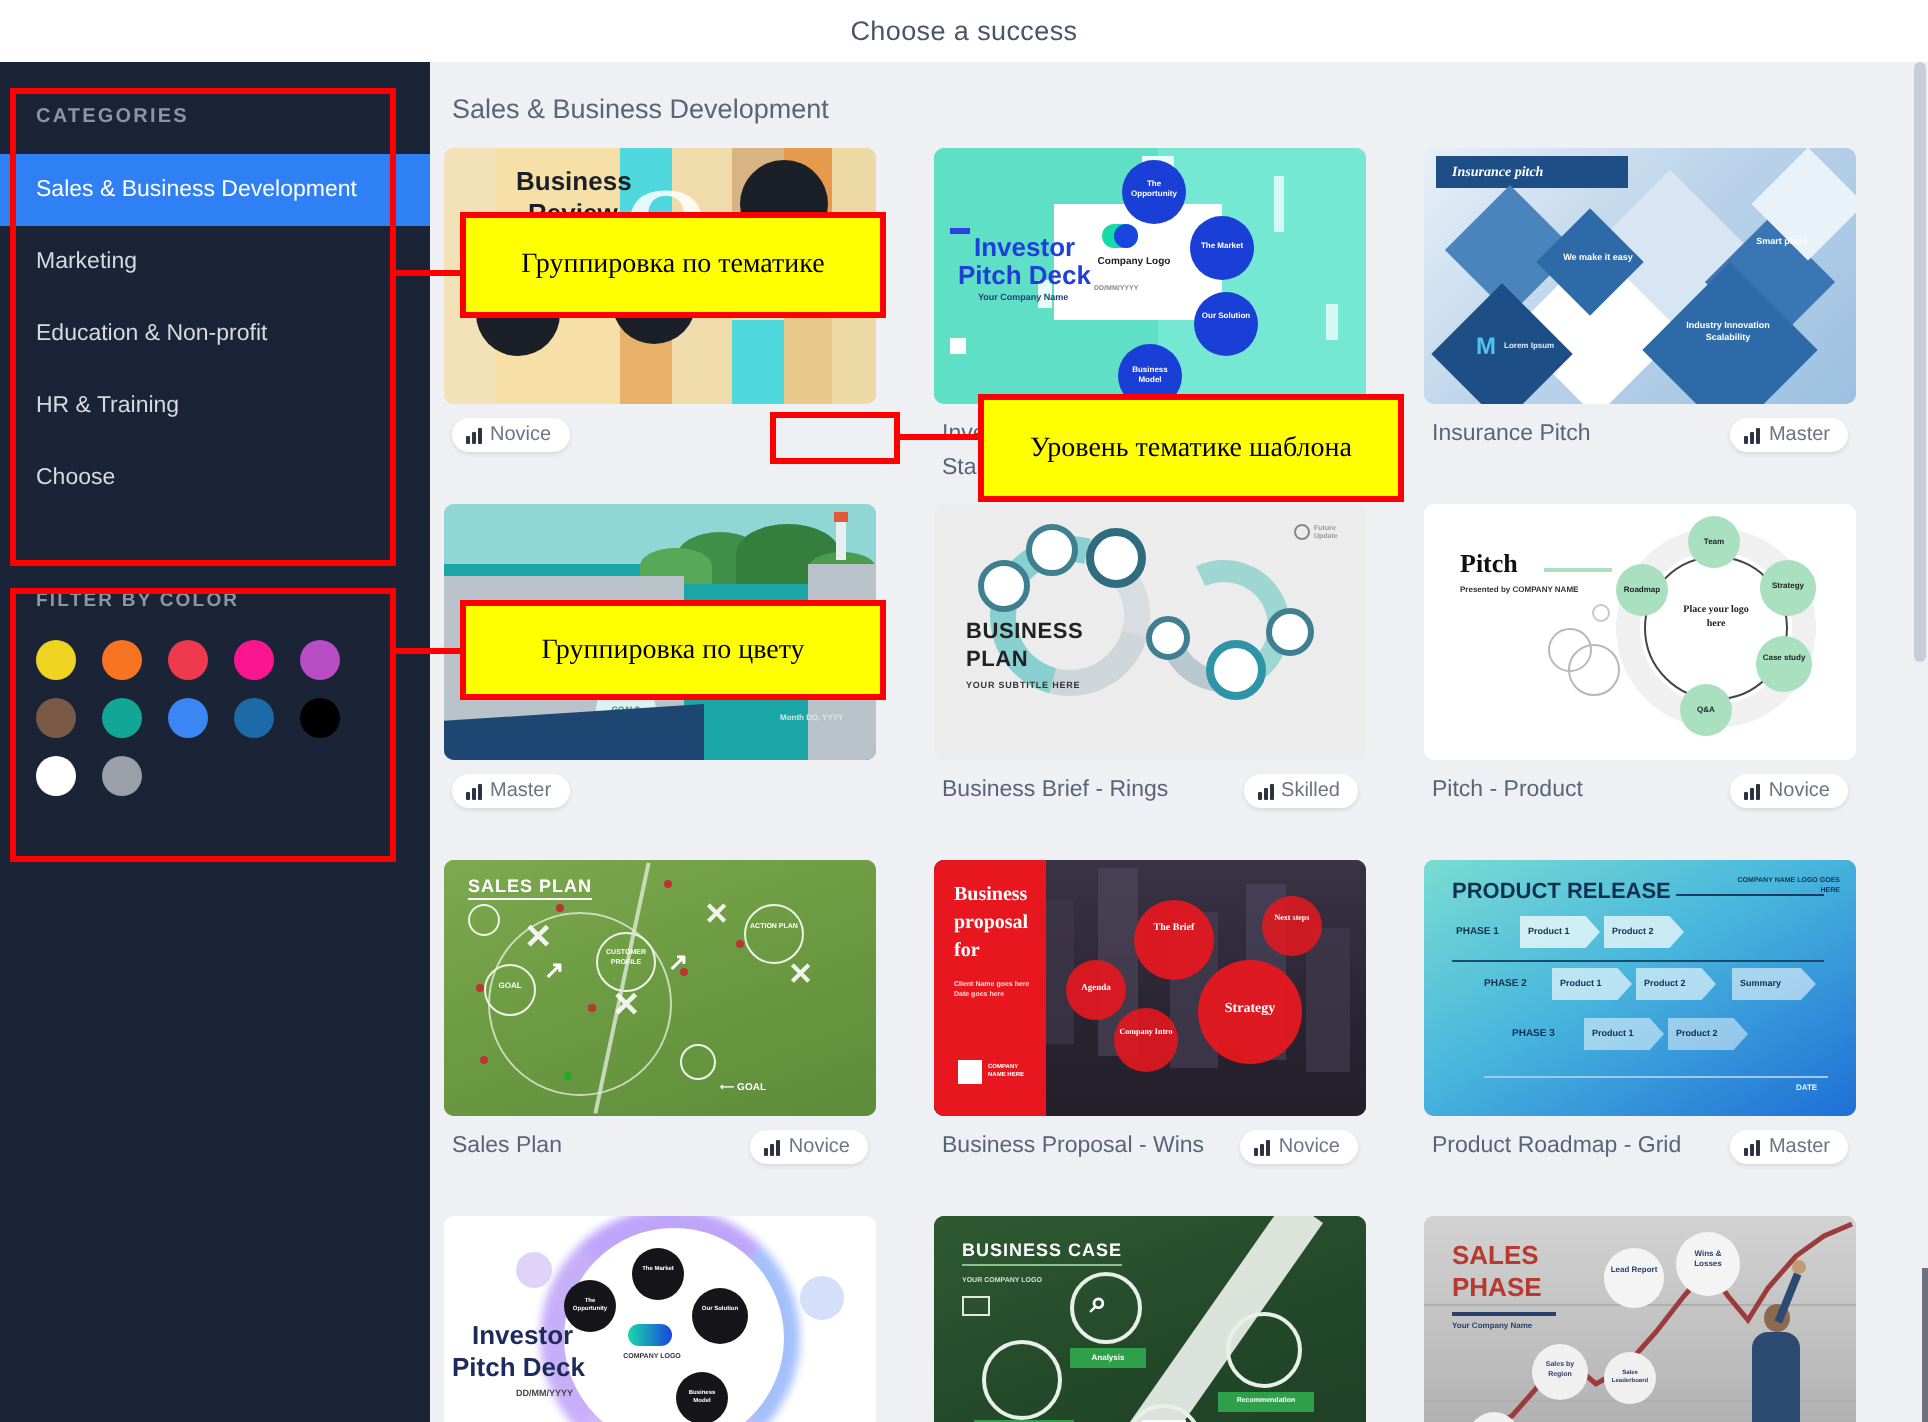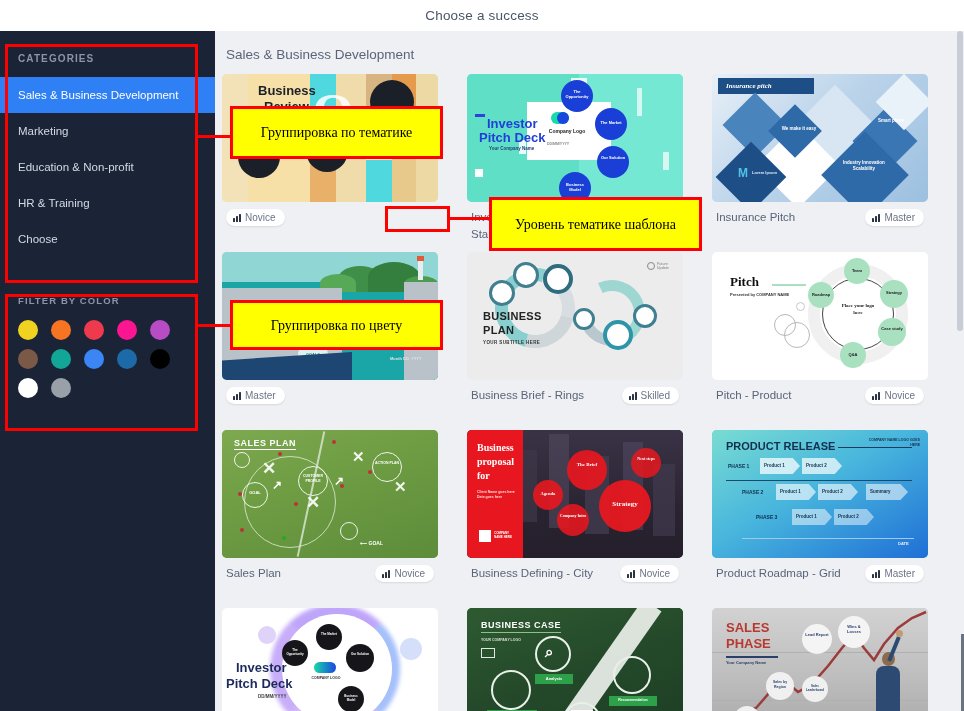--- a/index.html
+++ b/index.html
@@ -467,21 +467,21 @@
               <div class="ctext" style="left:102px;top:31px;width:36px;text-align:center;color:#fff;font-size:5px;line-height:7px;font-family:'Liberation Serif',serif">The Brief</div>
               <div class="circ" style="left:164px;top:18px;width:30px;height:30px;background:#e8171f;opacity:.85"></div>
               <div class="ctext" style="left:166px;top:26px;width:26px;text-align:center;color:#fff;font-size:4px;line-height:5px;font-family:'Liberation Serif',serif">Next steps</div>
               <div class="circ" style="left:132px;top:50px;width:52px;height:52px;background:#e8171f;opacity:.94"></div>
               <div class="ctext" style="left:134px;top:70px;width:48px;text-align:center;color:#fff;font-size:7px;font-family:'Liberation Serif',serif">Strategy</div>
               <div class="circ" style="left:90px;top:74px;width:32px;height:32px;background:#e8171f;opacity:.88"></div>
               <div class="ctext" style="left:92px;top:83px;width:28px;text-align:center;color:#fff;font-size:4px;line-height:5px;font-family:'Liberation Serif',serif">Company Intro</div>
             </div>
           </div>
           <div class="meta">
-            <div class="card-name">Business Defining - City</div>
+            <div class="card-name">Business Proposal - Wins</div>
             <div class="badge">
               <span class="bars">
                   <i></i>
                   <i></i>
                   <i></i>
                 </span>
               <span>Novice</span>
             </div>
           </div>
         </div>

